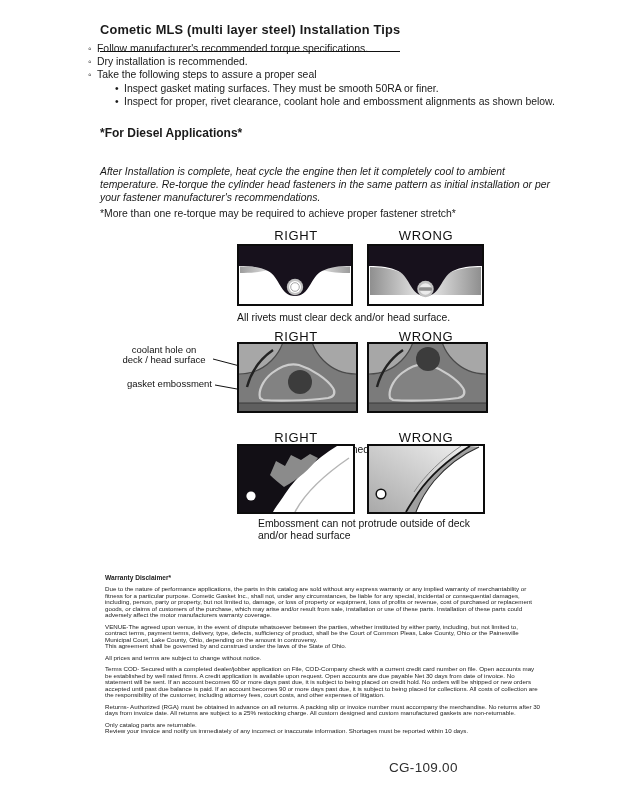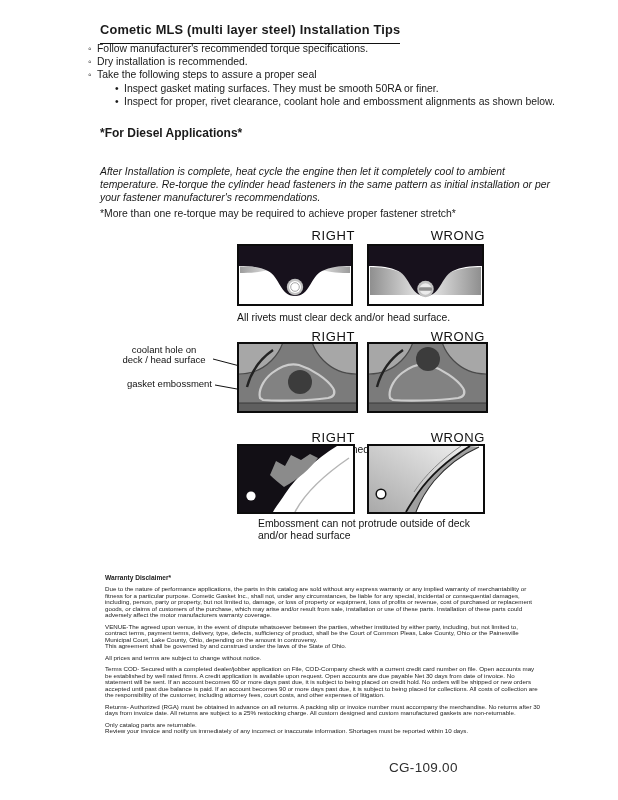--- a/index.html
+++ b/index.html
@@ -2,34 +2,34 @@
 <html><head>
 <meta charset="utf-8">
 <style>
   html,body{margin:0;padding:0;background:#fff;}
   body{width:618px;height:800px;font-family:"Liberation Sans",sans-serif;color:#1a1a1a;}
   .page{position:relative;width:618px;height:800px;background:#ffffff;overflow:hidden;}
 
   .abs{position:absolute;}
 
   .title{left:100px;top:22px;font-size:12.8px;font-weight:bold;letter-spacing:.2px;
-         border-bottom:1.6px solid #111;padding-bottom:6px;white-space:nowrap;}
+         border-bottom:1.6px solid #111;padding-bottom:14px;white-space:nowrap;}
 
   .bullets{left:88px;top:42px;width:480px;font-size:10.4px;line-height:13.2px;}
   .b{display:flex;}
   .b .mk{width:9px;flex:0 0 9px;}
   .b.sub{margin-left:27px;}
 
   .h2{left:100px;top:126px;font-size:12px;font-weight:bold;}
   .para{left:100px;width:455px;font-size:10.4px;line-height:13px;}
   .p1{top:133px;}
   .p2{top:165px;font-style:italic;}
   .note{top:207px;white-space:nowrap;}
 
-  .fig-label{font-size:13px;letter-spacing:.6px;text-align:right;width:118px;color:#111;}
+  .fig-label{font-size:13px;letter-spacing:.6px;text-align:center;width:118px;color:#111;}
   .img-box{border:2px solid #0c0c0c;box-sizing:border-box;background:#fff;}
   .img-box svg{display:block;width:100%;height:100%;}
   .caption{font-size:10.4px;line-height:11.6px;color:#141414;white-space:pre-line;}
 
   .ann{font-size:9.5px;line-height:10px;text-align:right;color:#111;}
 
   .disc{left:105px;top:574px;width:436px;color:#222;}
   .disc .dh{font-size:6.6px;font-weight:bold;margin-bottom:5px;}
   .disc p{font-size:6.2px;line-height:6.5px;margin:0 0 5px 0;white-space:pre-line;}
 

